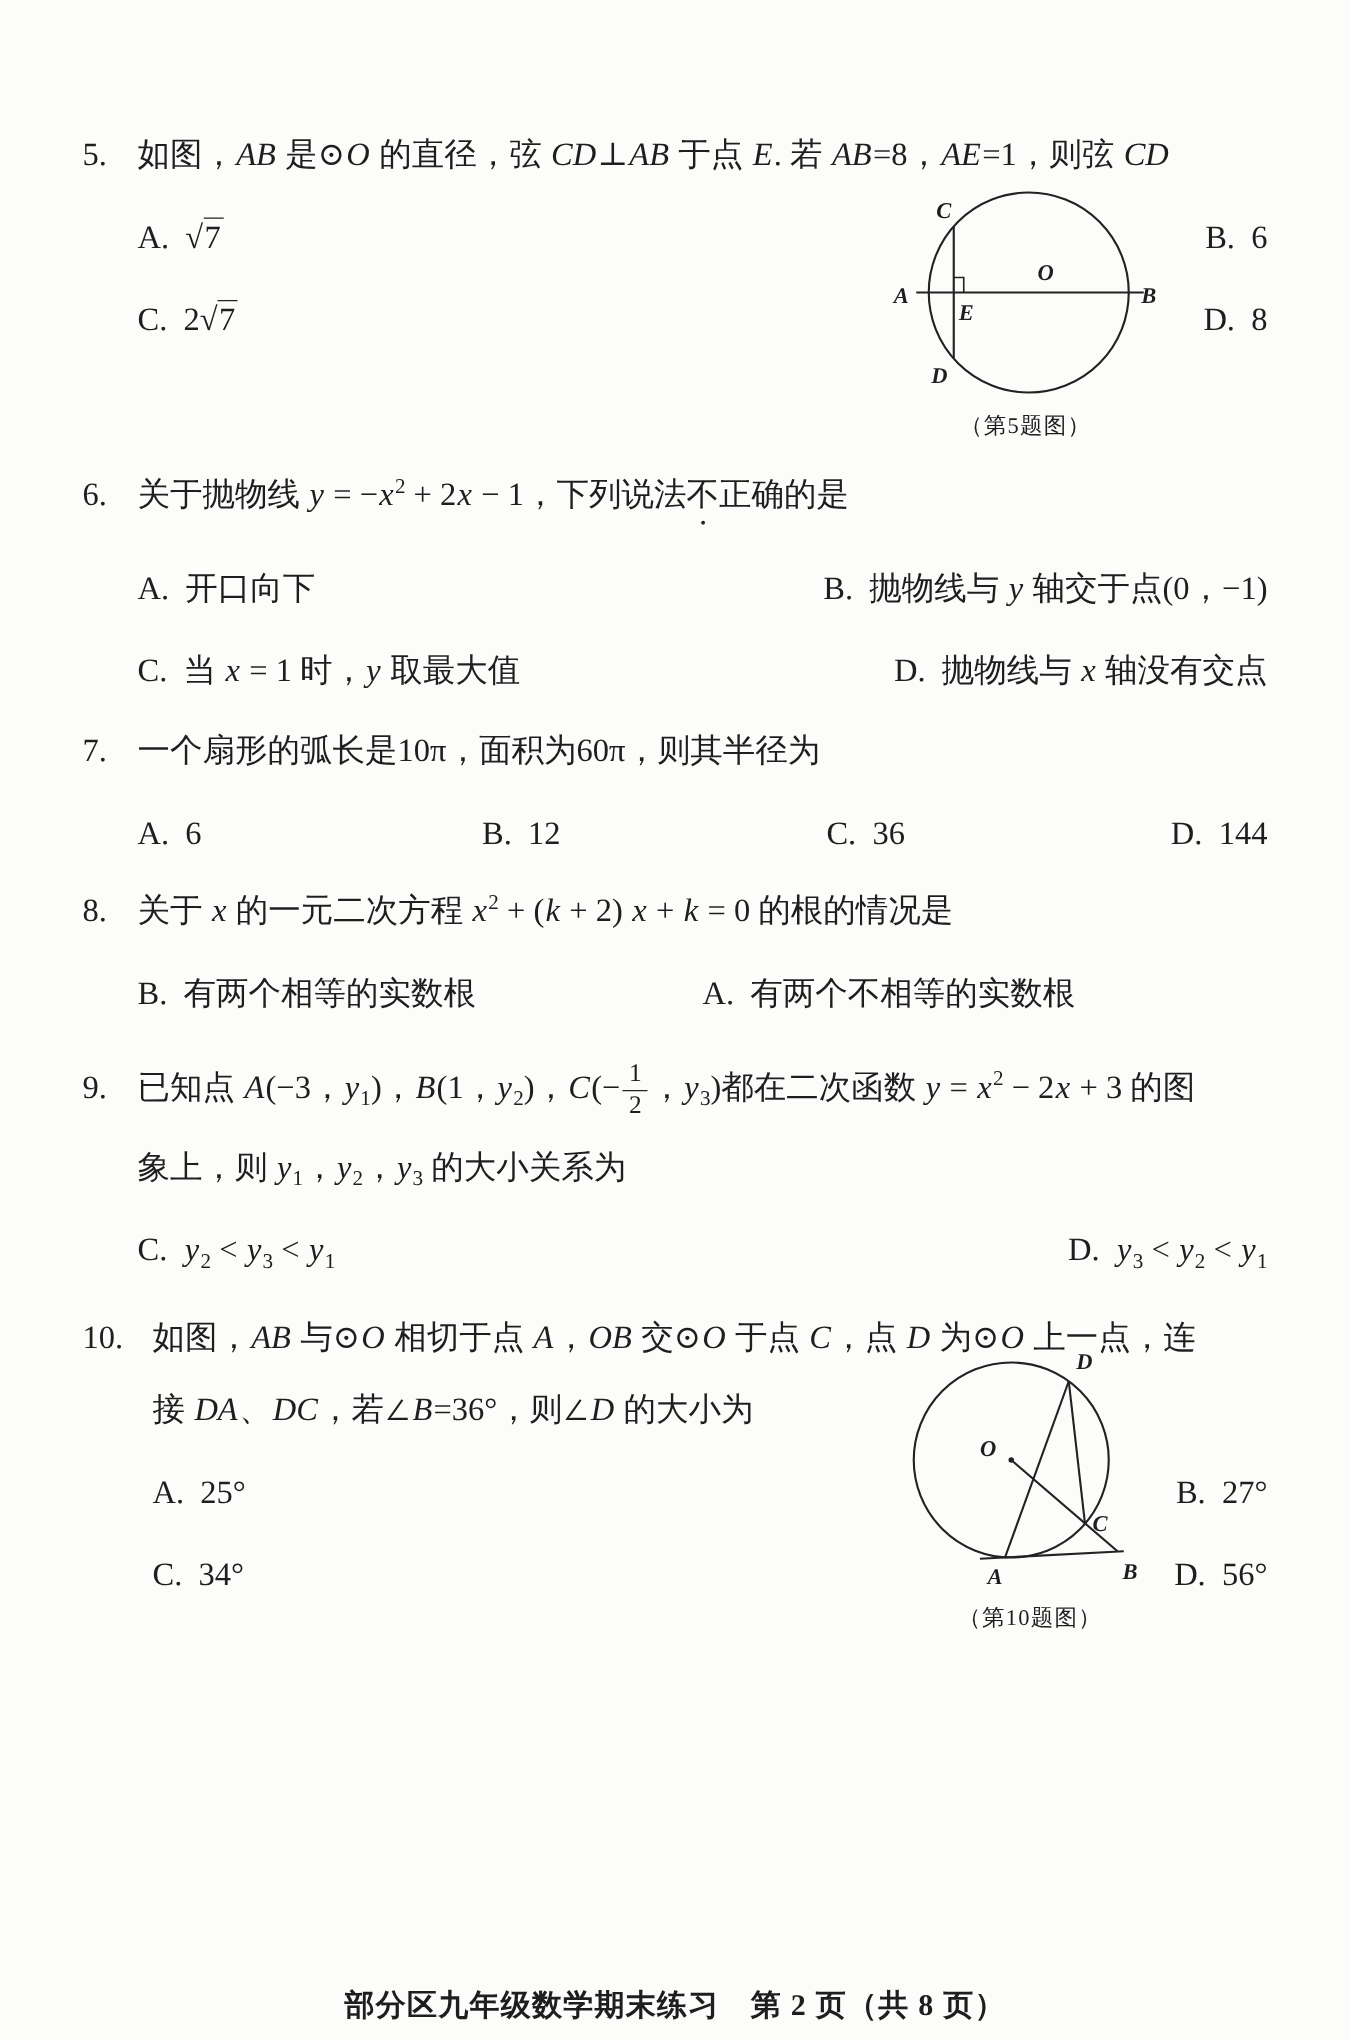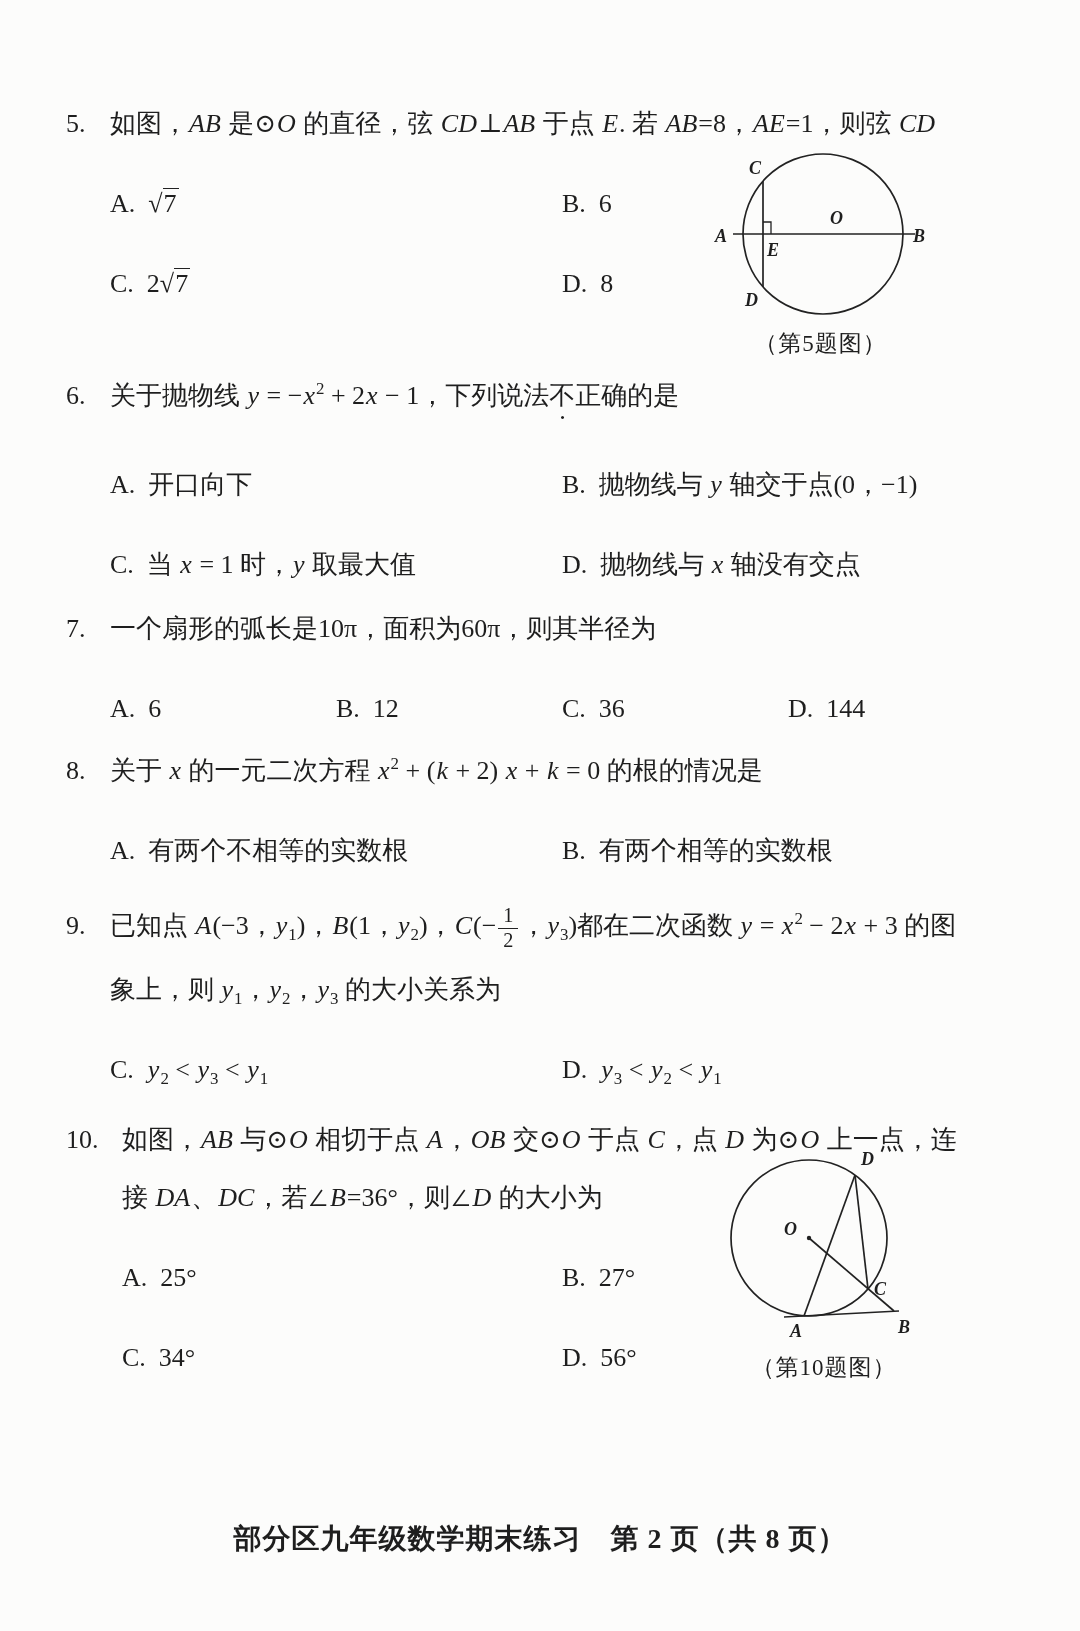--- a/index.html
+++ b/index.html
@@ -12,21 +12,21 @@
   }
   .sheet { position:relative; width:1080px; height:1631px; padding:104px 66px 0 66px; overflow:hidden; }
   .q { position:relative; }
   .qline { display:flex; line-height:40px; }
   .qline.tall { line-height:50px; }
   .qnum { flex:0 0 auto; min-width:44px; }
   .qnum.w10 { min-width:56px; }
   .stem { flex:1; }
   .cont { padding-left:44px; line-height:40px; margin-top:18px; }
   .cont.p10 { padding-left:56px;font-family:Liberation Serif, serif; }
-  .opts { display:flex; padding-left:44px; margin-top:40px; line-height:40px; }
+  .opts { display:flex; padding-left:44px; margin-top:26px; line-height:40px;justify-content:space-between; }
   .opts.p10 { padding-left:56px; }
   .opt.c1 { width:452px; flex:0 0 auto; }
   .opt.c1b { width:440px; flex:0 0 auto; }
   .opt.w4 { width:226px; flex:0 0 auto; }
   .q5 { min-height:246px; margin-bottom:26px; }
   .q6 { margin-bottom:24px; }
   .q7 { margin-bottom:22px; }
   .q8 { margin-bottom:30px; }
   .q9 { margin-bottom:30px; }
   i { font-style:italic; padding:0 1px; }
@@ -36,26 +36,26 @@
   .vin { border-top:1.6px solid #222; padding:0 2px 0 1px; }
   .frac { display:inline-flex; flex-direction:column; text-align:center; vertical-align:middle;
           font-size:0.78em; line-height:1.15; margin:0 2px; }
   .fn { border-bottom:1.5px solid #222; padding:0 5px; }
   .fd { padding:0 5px; }
   .emph { text-emphasis:filled dot; -webkit-text-emphasis:filled dot;
           text-emphasis-position:under right; -webkit-text-emphasis-position:under right; }
   .fig { position:absolute; text-align:center; }
   .fig5 { right:86px; top:30px; width:215px; }
   .fig10 { right:80px; top:23px; width:220px; }
-  .figcap { font-size:23px; margin-top:4px; letter-spacing:1px; }
+  .figcap { font-size:18px; margin-top:4px; letter-spacing:1px; }
   svg { display:block; }
   svg text { font-family:"Liberation Serif","DejaVu Serif",serif; font-style:italic;
              font-weight:bold; font-size:18px; fill:#1e1e1e; }
-  .footer { position:absolute; left:0; right:0; top:1520px; text-align:center;
-            font-size:28px; font-weight:600; letter-spacing:1px; }
+  .footer { position:absolute; left:0; right:0; top:1588px; text-align:center;
+            font-size:24px; font-weight:600; letter-spacing:1px; }
 </style>
 </head>
 <body>
 
 <div class="sheet">
 
   <div class="q q5">
     <div class="qline">
       <span class="qnum">5.</span>
       <span class="stem">如图，<i>AB</i> 是⊙<i>O</i> 的直径，弦 <i>CD</i>⊥<i>AB</i> 于点 <i>E</i>. 若 <i>AB</i>=8，<i>AE</i>=1，则弦 <i>CD</i></span>
@@ -112,22 +112,22 @@
       <span class="opt">D.&nbsp;&nbsp;144</span>
     </div>
   </div>
 
   <div class="q q8">
     <div class="qline">
       <span class="qnum">8.</span>
       <span class="stem">关于 <i>x</i> 的一元二次方程 <i>x</i><sup>2</sup> + (<i>k</i> + 2) <i>x</i> + <i>k</i> = 0 的根的情况是</span>
     </div>
     <div class="opts">
+      <span class="opt">B.&nbsp;&nbsp;有两个相等的实数根</span>
       <span class="opt c1">A.&nbsp;&nbsp;有两个不相等的实数根</span>
-      <span class="opt">B.&nbsp;&nbsp;有两个相等的实数根</span>
     </div>
   </div>
 
   <div class="q q9">
     <div class="qline tall">
       <span class="qnum">9.</span>
       <span class="stem">已知点 <i>A</i>(−3，<i>y</i><sub>1</sub>)，<i>B</i>(1，<i>y</i><sub>2</sub>)，<i>C</i>(−<span class="frac">
             <span class="fn">1</span>
             <span class="fd">2</span>
           </span>，<i>y</i><sub>3</sub>)都在二次函数 <i>y</i> = <i>x</i><sup>2</sup> − 2<i>x</i> + 3 的图</span>

